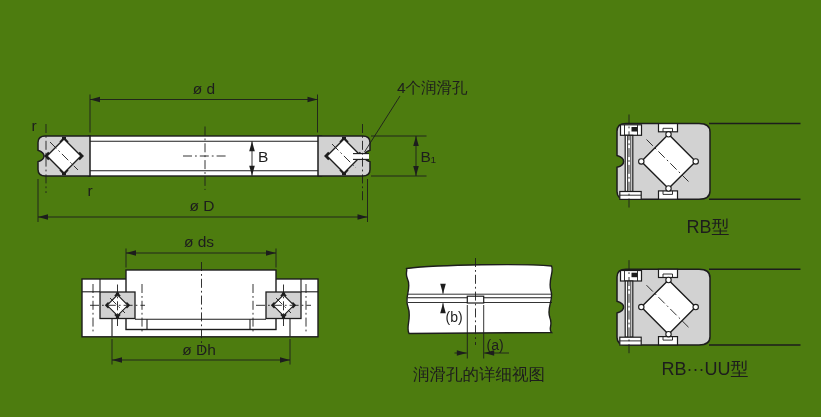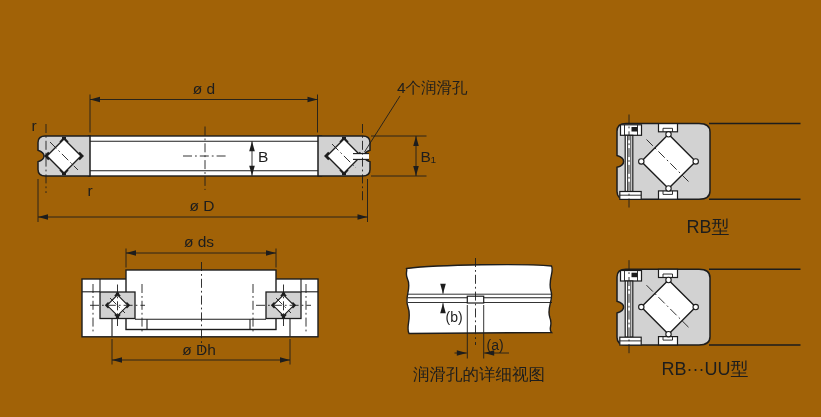--- a/index.html
+++ b/index.html
@@ -1,16 +1,16 @@
 <!DOCTYPE html>
 <html><head>
 <meta charset="utf-8">
 <style>
   html,body{margin:0;padding:0;background:#ffffff;}
-  .stage{position:relative;width:821px;height:417px;background:#a16207;overflow:hidden;
+  .stage{position:relative;width:821px;height:417px;background:#4d7c0f;overflow:hidden;
          font-family:"Liberation Sans","DejaVu Sans",sans-serif;}
   svg text{fill:#1d1d1d;font-family:"Liberation Sans","DejaVu Sans",sans-serif;}
   .ol  {stroke:#1d1d1d;stroke-width:1.5;fill:none;}
   .thin{stroke:#1d1d1d;stroke-width:0.9;fill:none;}
   .med {stroke:#1d1d1d;stroke-width:1.1;fill:none;}
   .cl  {stroke:#1d1d1d;stroke-width:0.9;fill:none;stroke-dasharray:9 3 1.8 3;}
   .gf  {fill:#d2d2d2;stroke:#1d1d1d;stroke-width:1.5;}
   .gf2 {fill:#d2d2d2;stroke:#1d1d1d;stroke-width:1.3;}
   .wf  {fill:#ffffff;stroke:#1d1d1d;stroke-width:1.4;}
   .wf2 {fill:#ffffff;stroke:#1d1d1d;stroke-width:1.2;}

